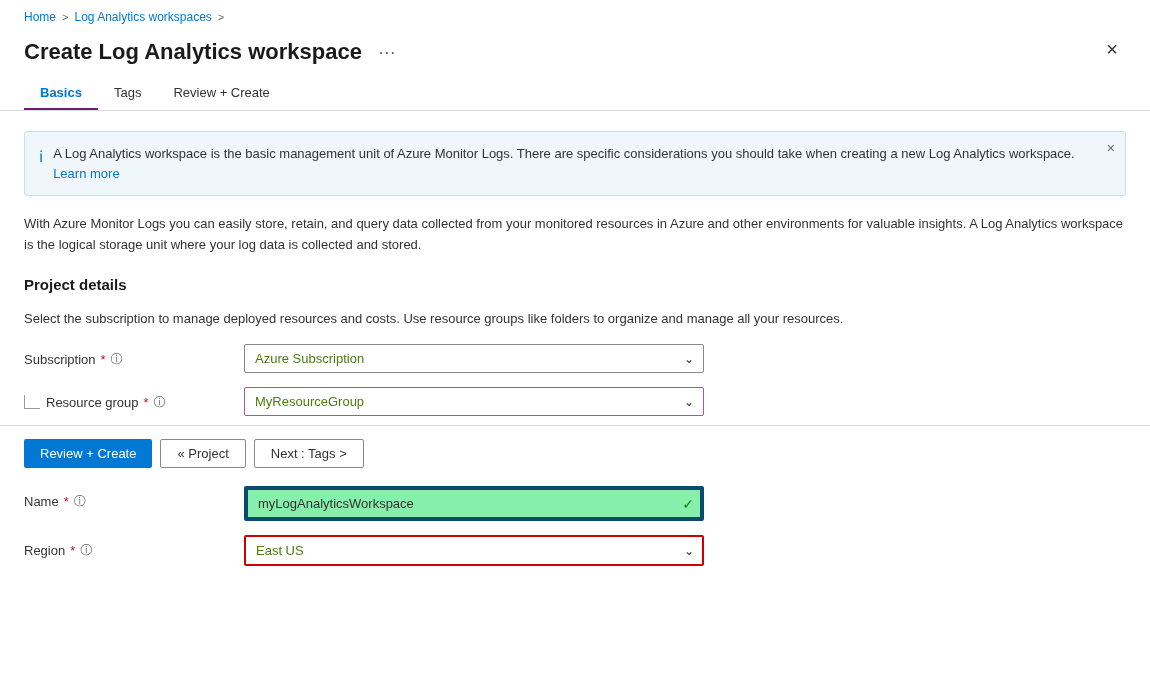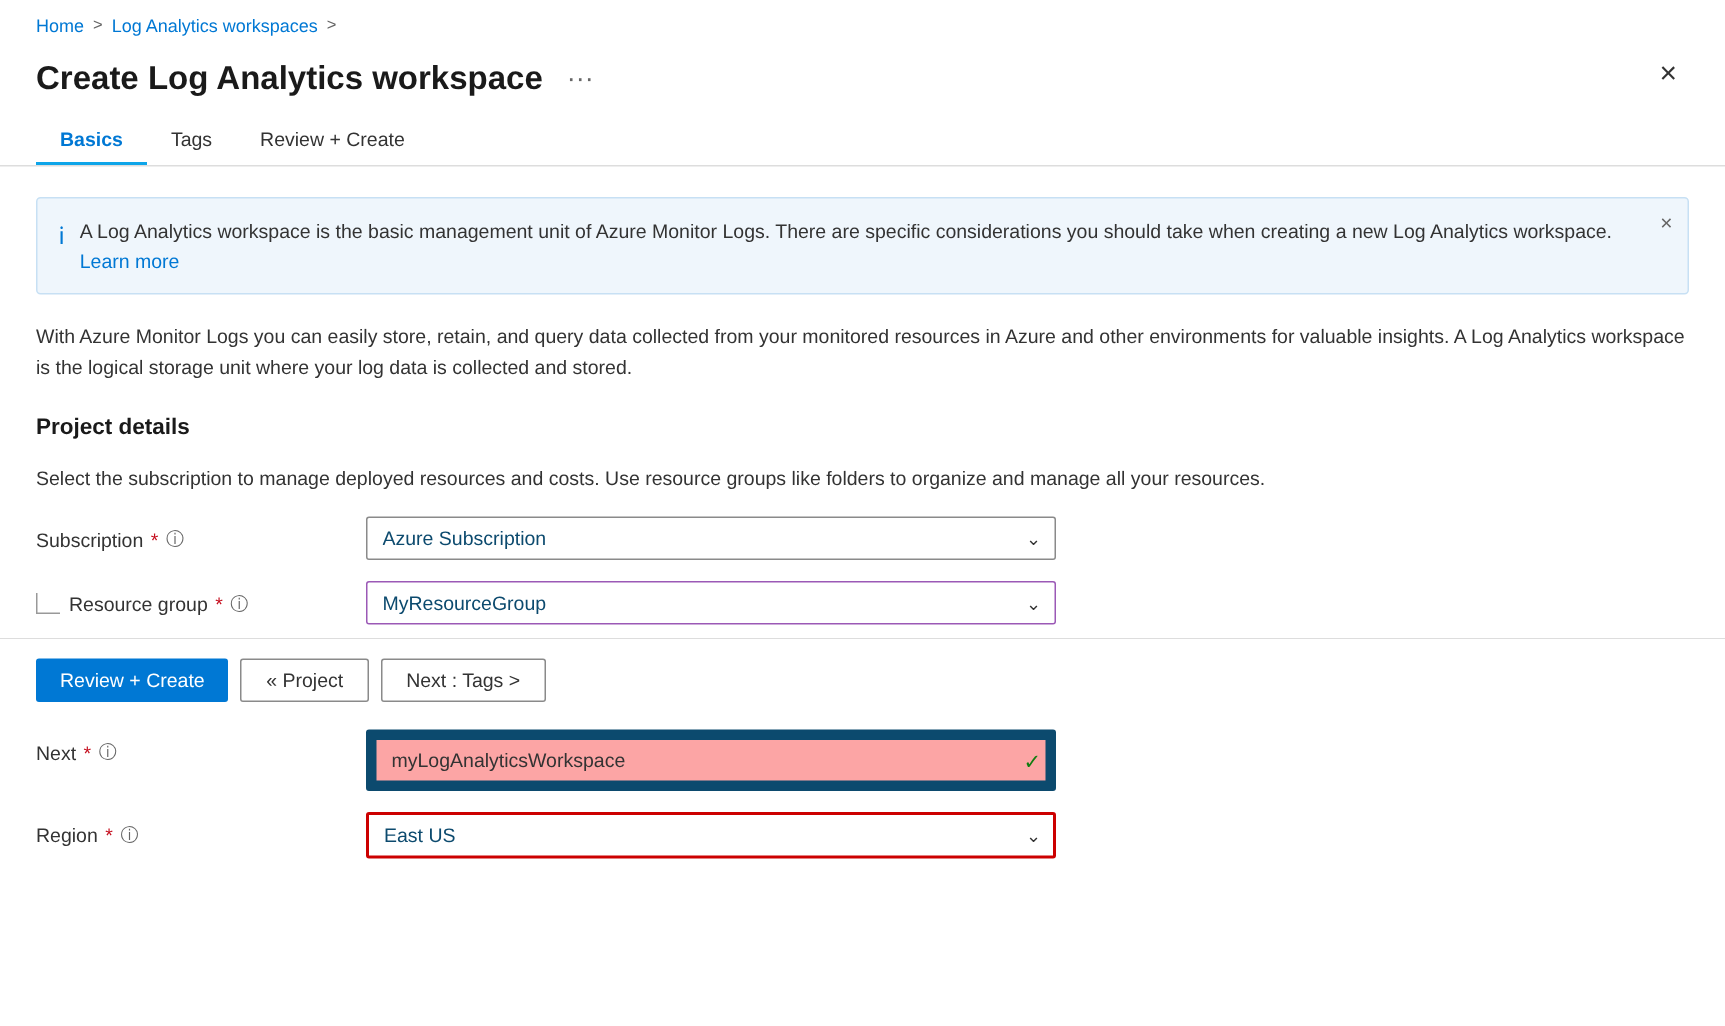--- a/index.html
+++ b/index.html
@@ -78,21 +78,21 @@
     .tab {
       padding: 8px 16px;
       cursor: pointer;
       font-size: 13px;
       color: #333;
       border-bottom: 2px solid transparent;
       white-space: nowrap;
     }
     .tab.active {
       color: #0078d4;
-      border-bottom: 2px solid #0ea5e9;
+      border-bottom: 2px solid #701a75;
       font-weight: 600;
     }
 
     
     .content {
       padding: 20px 24px;
       overflow-y: auto;
       height: calc(684px - 140px - 56px);
     }
 
@@ -184,21 +184,21 @@
     .form-control-wrapper {
       flex: 1;
       max-width: 460px;
     }
     .select-field {
       width: 100%;
       padding: 6px 30px 6px 10px;
       border: 1px solid #8a8a8a;
       border-radius: 2px;
       font-size: 13px;
-      color: #0c4a6e;
+      color: #4d7c0f;
       background: #fff;
       appearance: none;
       cursor: pointer;
       outline: none;
     }
     .select-wrapper {
       position: relative;
     }
     .select-wrapper .chevron {
       position: absolute;
@@ -214,26 +214,26 @@
       margin-top: 6px;
       color: #0078d4;
       font-size: 13px;
       text-decoration: none;
     }
 
     
     .text-input {
       width: 100%;
       padding: 6px 10px;
-      border: 7px solid #0c4a6e;
+      border: 4px solid #0c4a6e;
       border-radius: 2px;
       font-size: 13px;
       color: #333;
       outline: none;
-      background: #fca5a5;
+      background: #86efac;
     }
     .input-wrapper {
       position: relative;
     }
     .input-check {
       position: absolute;
       right: 10px;
       top: 50%;
       transform: translateY(-50%);
       color: #107c10;
@@ -382,21 +382,21 @@
         </div>
         <a href="#" class="create-new-link">Basics new</a>
       </div>
     </div>
 
     <div class="instance-section">
       <div class="section-title">Instance details</div>
 
       <div class="form-row" style="margin-top:12px;">
         <div class="form-label">
-          <span>Next</span>
+          <span>Name</span>
           <span class="required">*</span>
           <span class="info-circle">ⓘ</span>
         </div>
         <div class="form-control-wrapper">
           <div class="input-wrapper">
             <input type="text" class="text-input" value="myLogAnalyticsWorkspace" style="">
             <span class="input-check">✓</span>
           </div>
         </div>
       </div>

